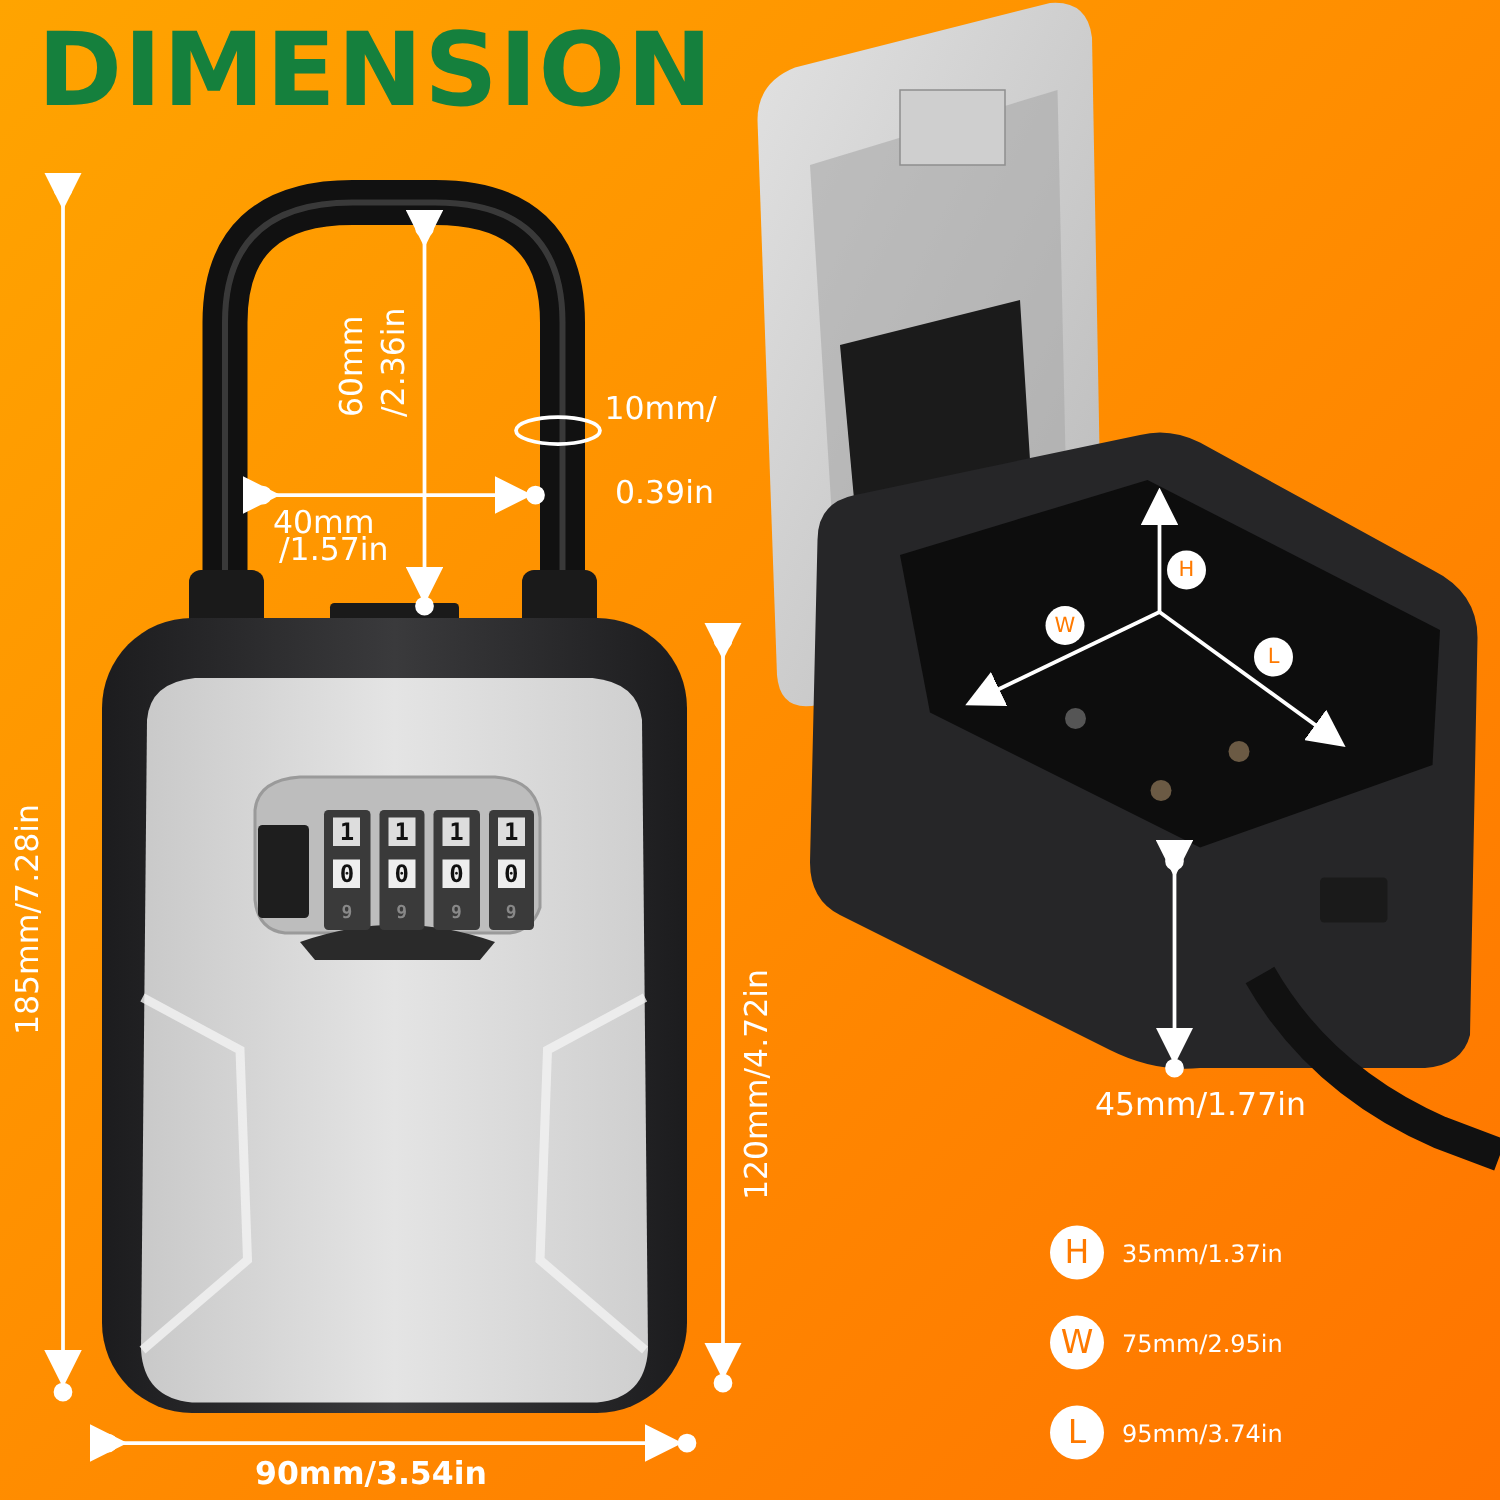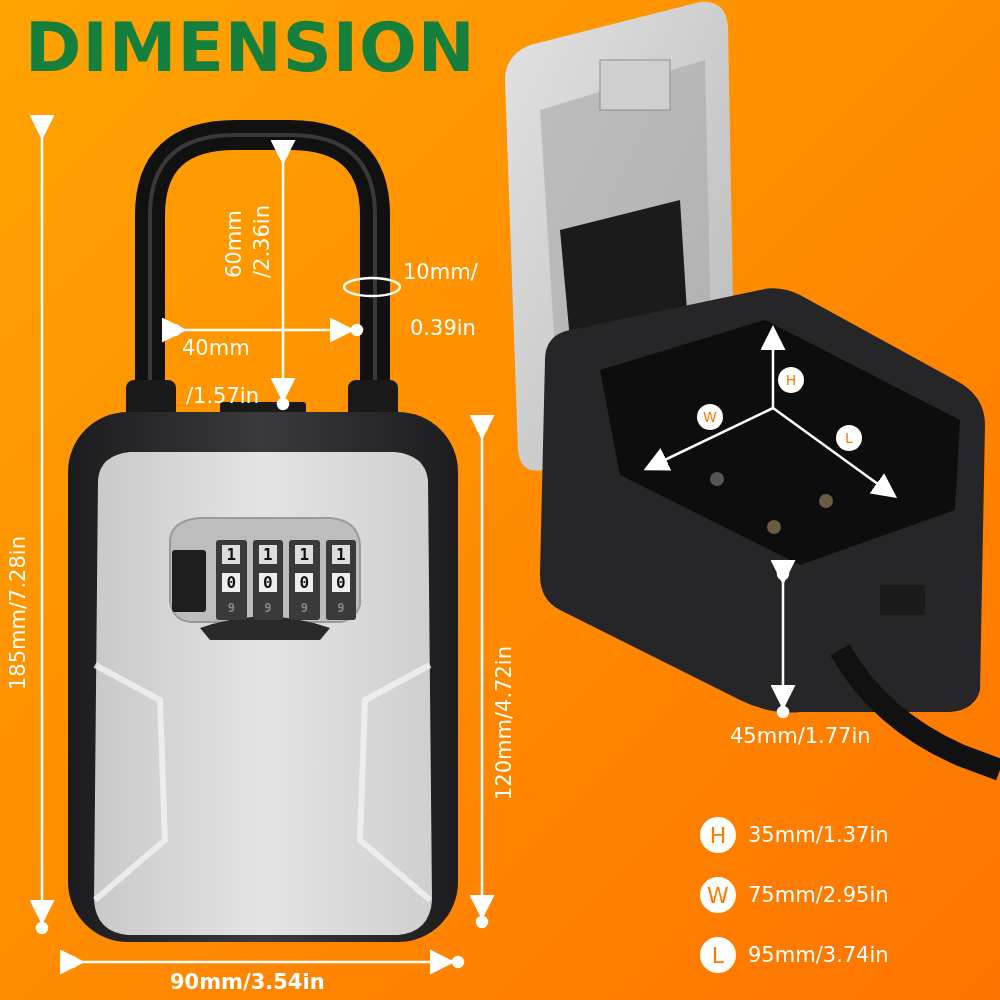--- a/index.html
+++ b/index.html
@@ -21,21 +21,21 @@
     font-size: 21px; line-height: 1.15; white-space: nowrap;
   }
   .vert { transform-origin: left top; transform: rotate(-90deg); }
   .legend { position: absolute; left: 700px; top: 805px; }
   .legend-row { display: flex; align-items: center; height: 60px; }
   .badge {
     width: 36px; height: 36px; border-radius: 50%; background: #fff;
     color: #ff7a00; font-family: "DejaVu Sans", sans-serif; font-size: 22px;
     display: flex; align-items: center; justify-content: center; margin-right: 12px;
   }
-  .legend-text { font-family: "DejaVu Sans", sans-serif; font-size: 21px; color: #fff; }
+  .legend-text { font-family: "DejaVu Sans", sans-serif; font-size: 16px; color: #fff; }
   .inbadge {
     position: absolute; width: 26px; height: 26px; border-radius: 50%; background: #fff;
     color: #ff7a00; font-family: "DejaVu Sans", sans-serif; font-size: 14px;
     display: flex; align-items: center; justify-content: center;
   }
 </style>
 </head>
 <body>
 
 <div class="title">DIMENSION</div>
@@ -155,21 +155,21 @@
 </div>
 
 <div class="lbl vert" style="left:6px;top:690px;">185mm/7.28in</div>
 <div class="lbl vert" style="left:492px;top:800px;">120mm/4.72in</div>
 <div class="lbl" style="left:170px;top:970px;font-weight:bold;">90mm/3.54in</div>
 
 <div class="lbl vert" style="left:222px;top:278px;">60mm</div>
 <div class="lbl vert" style="left:250px;top:278px;">/2.36in</div>
 
 <div class="lbl" style="left:182px;top:336px;">40mm</div>
-<div class="lbl" style="left:186px;top:384px;">/1.57in</div>
+<div class="lbl" style="left:186px;top:354px;">/1.57in</div>
 
 <div class="lbl" style="left:403px;top:260px;">10mm/</div>
 <div class="lbl" style="left:410px;top:288px;margin-top:28px;">0.39in</div>
 
 <div class="lbl" style="left:730px;top:724px;">45mm/1.77in</div>
 
 <div class="inbadge" style="left:778px;top:367px;">H</div>
 <div class="inbadge" style="left:697px;top:404px;">W</div>
 <div class="inbadge" style="left:836px;top:425px;">L</div>
 

